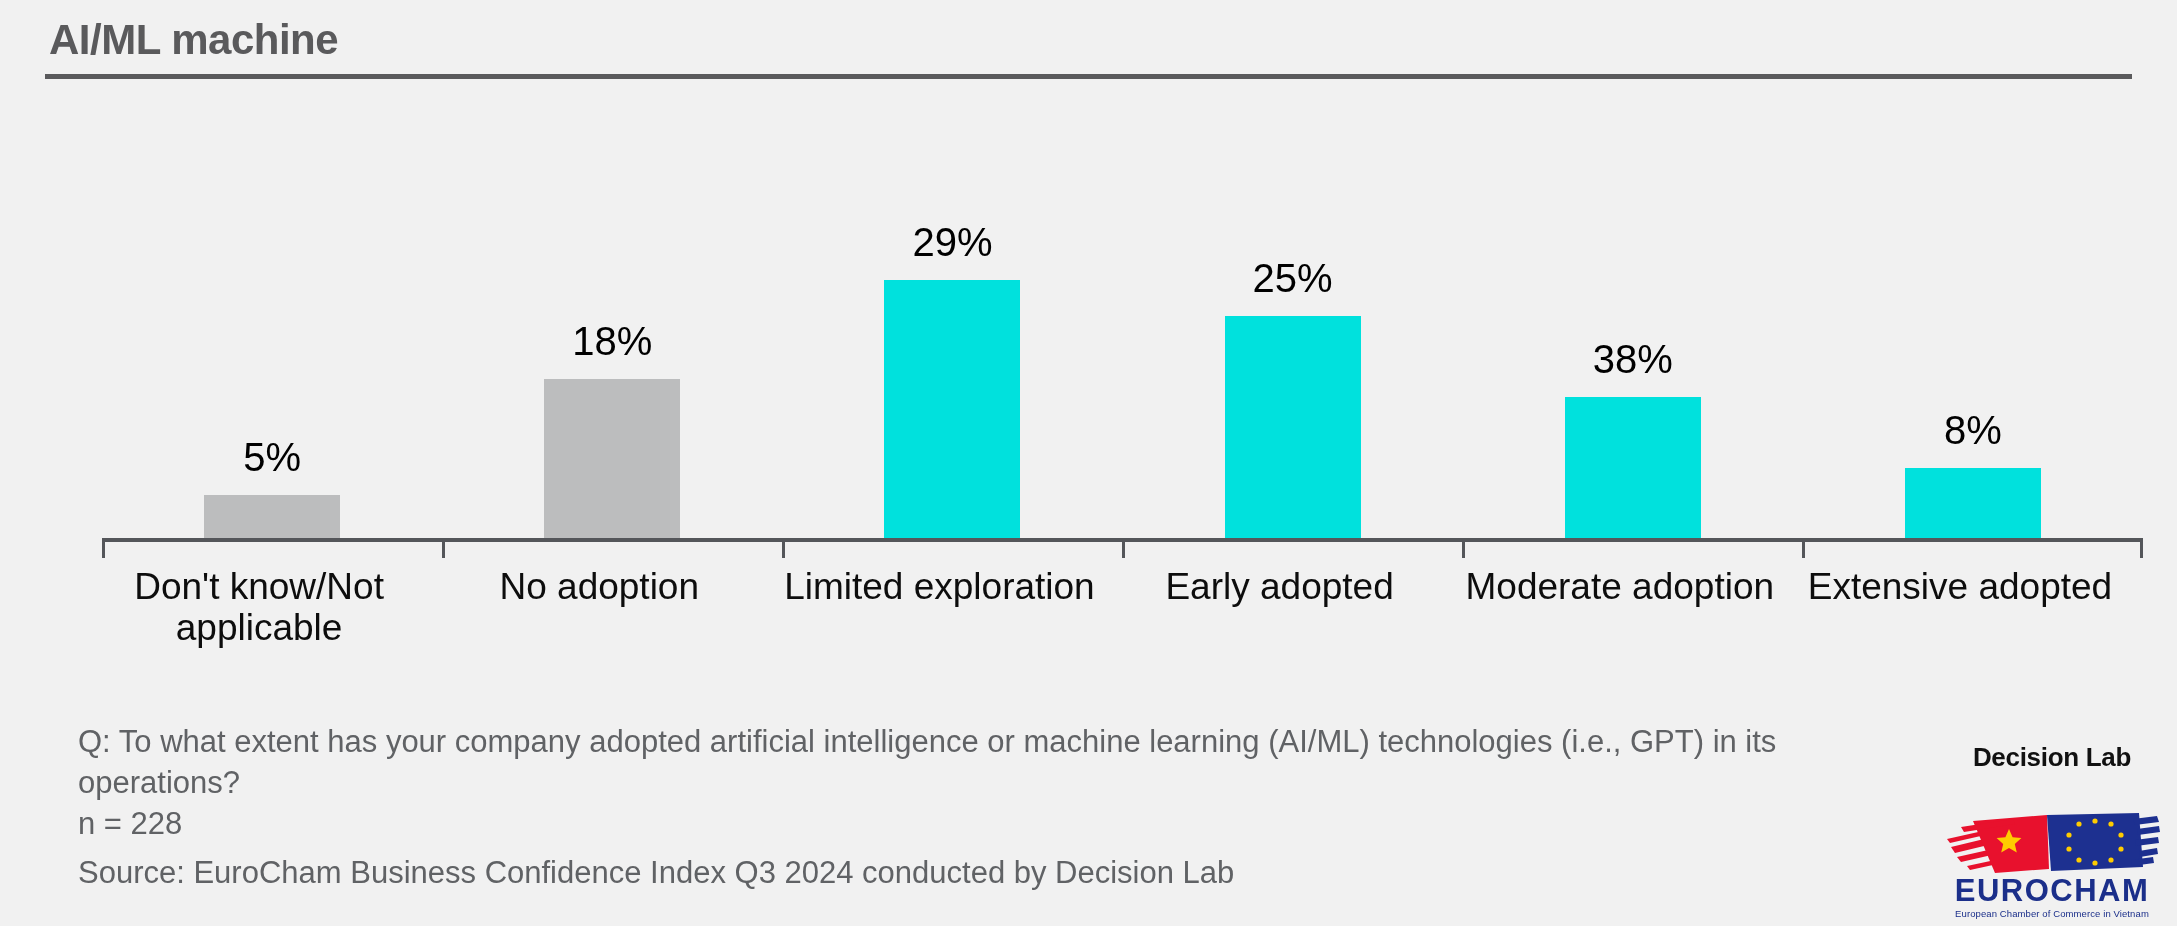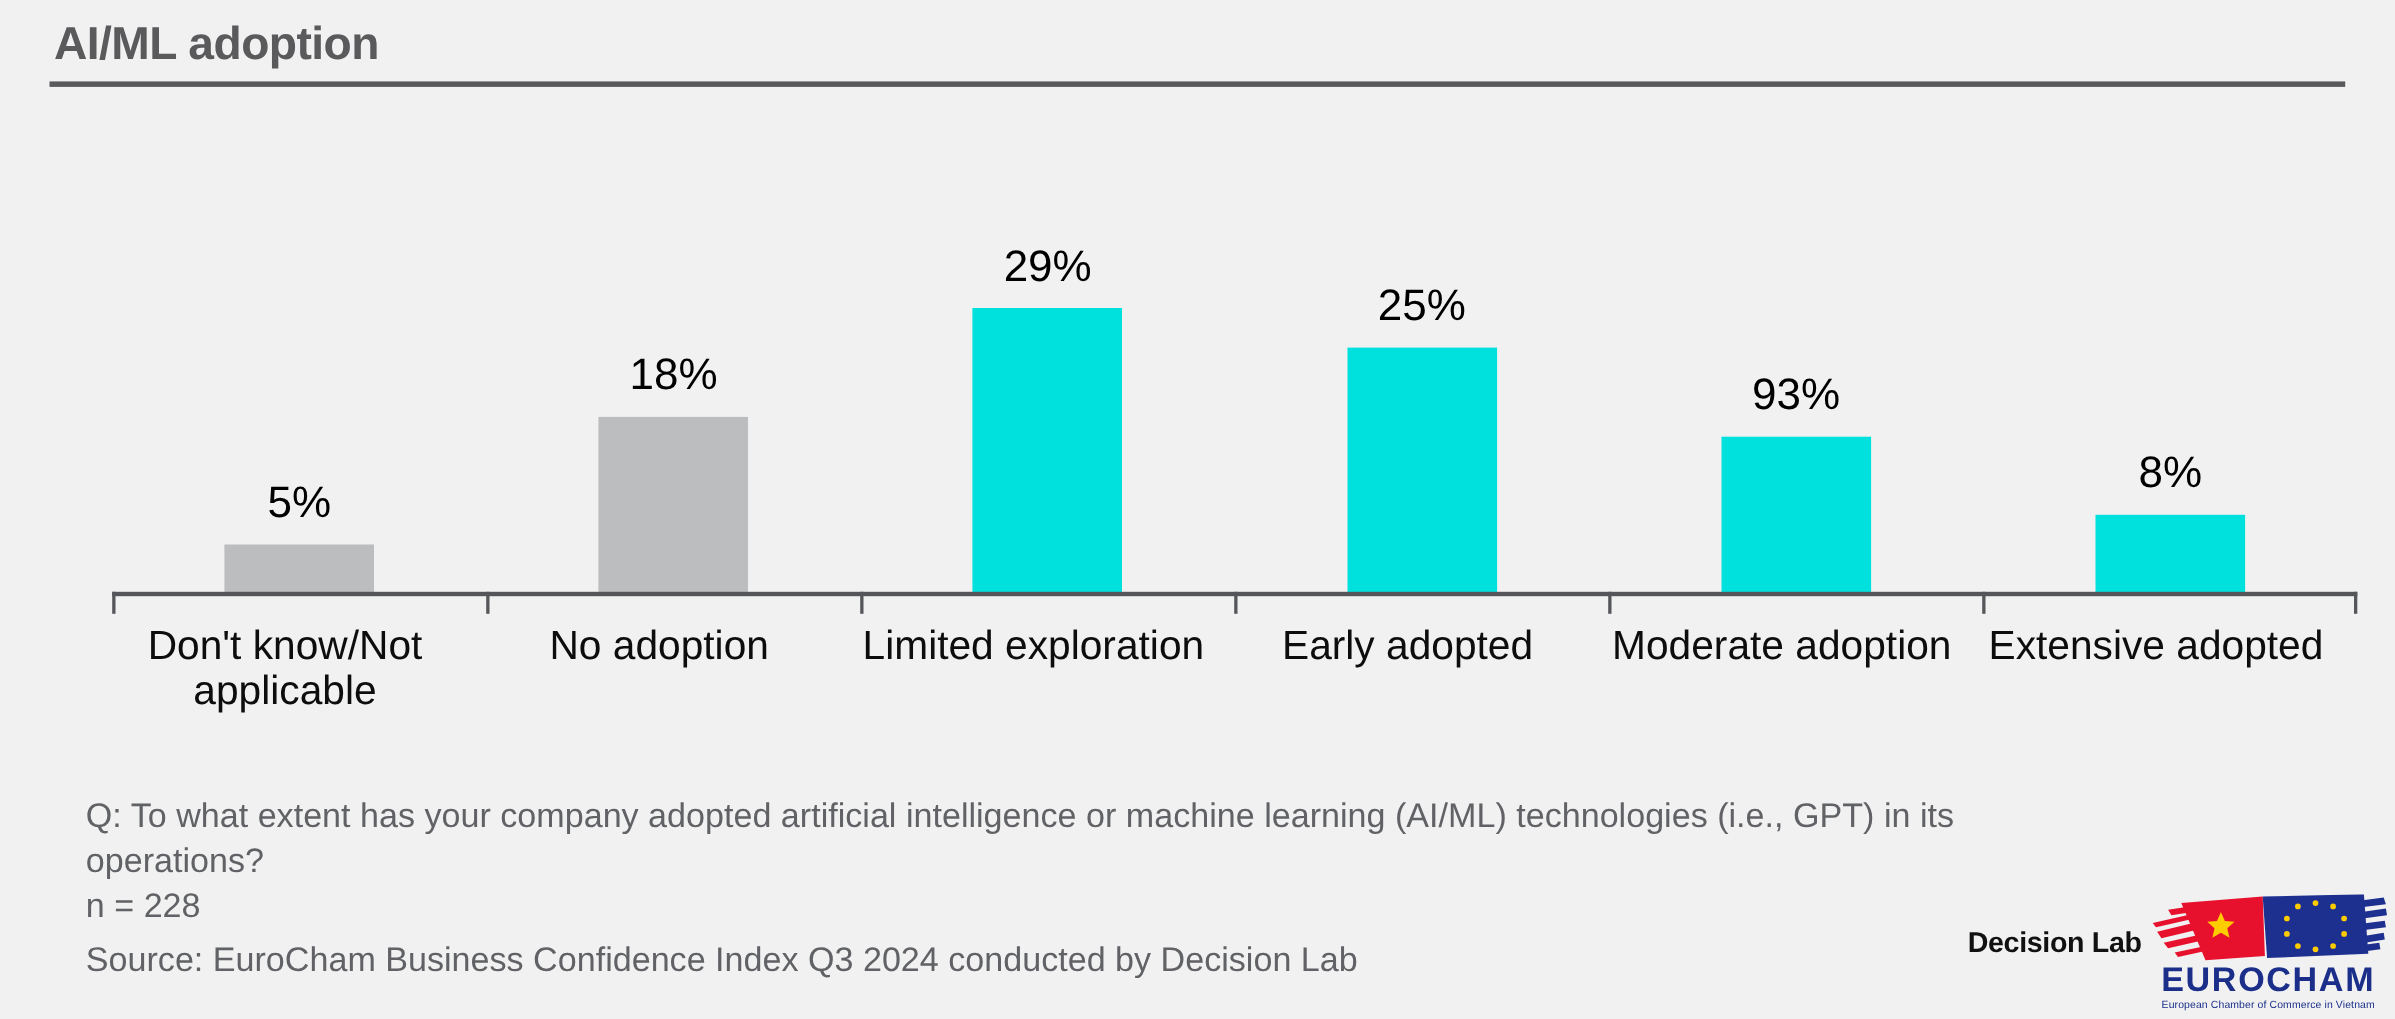--- a/index.html
+++ b/index.html
@@ -141,25 +141,26 @@
     position: absolute;
     left: 78px;
     top: 855px;
     font-size: 31px;
     color: #606265;
   }
 
   
   #logo-row {
     position: absolute;
-    right: 6px;
+    right: 16px;
     bottom: 8px;
     display: flex;
     align-items: center;
-    gap: 6px;
+    gap: 22px;
+    flex-direction: column;
   }
   #decision-lab-logo {
     font-size: 26px;
     font-weight: bold;
     color: #111111;
     letter-spacing: -0.3px;
     white-space: nowrap;
     padding-bottom: 18px;
   }
   #eurocham-logo {
@@ -188,21 +189,21 @@
     color: #1b2f8a;
     letter-spacing: 0.1px;
     line-height: 1;
     margin-top: 3px;
   }
 </style>
 </head>
 <body>
 
 <div id="title-block">
-  <div id="page-title">AI/ML adoption</div>
+  <div id="page-title">AI/ML machine</div>
   <div id="title-rule"></div>
 </div>
 
 <div id="chart-area">
   <div id="plot">
 
     <div class="bar-slot">
       <div class="bar-value">5%</div>
       <div class="bar gray" style="height:45px"></div>
     </div>
@@ -216,21 +217,21 @@
       <div class="bar-value">29%</div>
       <div class="bar" style="height:260px"></div>
     </div>
 
     <div class="bar-slot">
       <div class="bar-value">25%</div>
       <div class="bar" style="height:224px"></div>
     </div>
 
     <div class="bar-slot">
-      <div class="bar-value">93%</div>
+      <div class="bar-value">38%</div>
       <div class="bar" style="height:143px"></div>
     </div>
 
     <div class="bar-slot">
       <div class="bar-value">8%</div>
       <div class="bar" style="height:72px"></div>
     </div>
 
   </div>
 </div>

